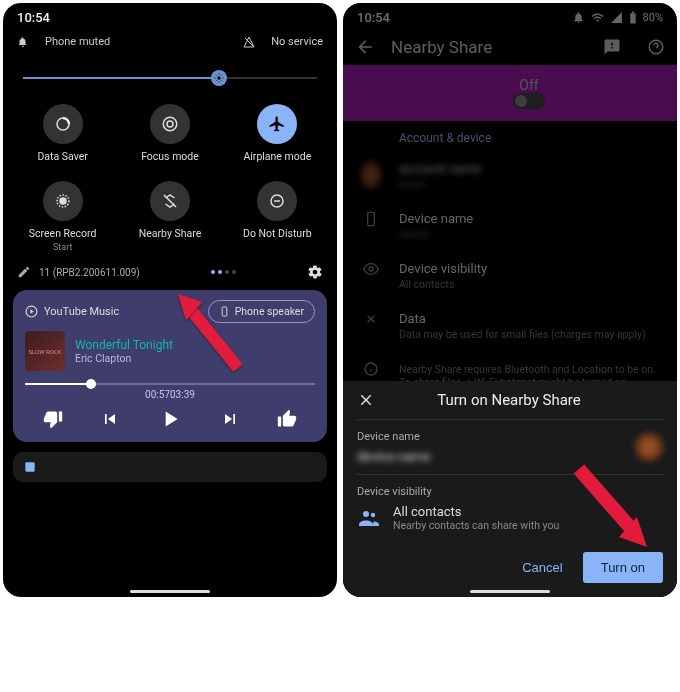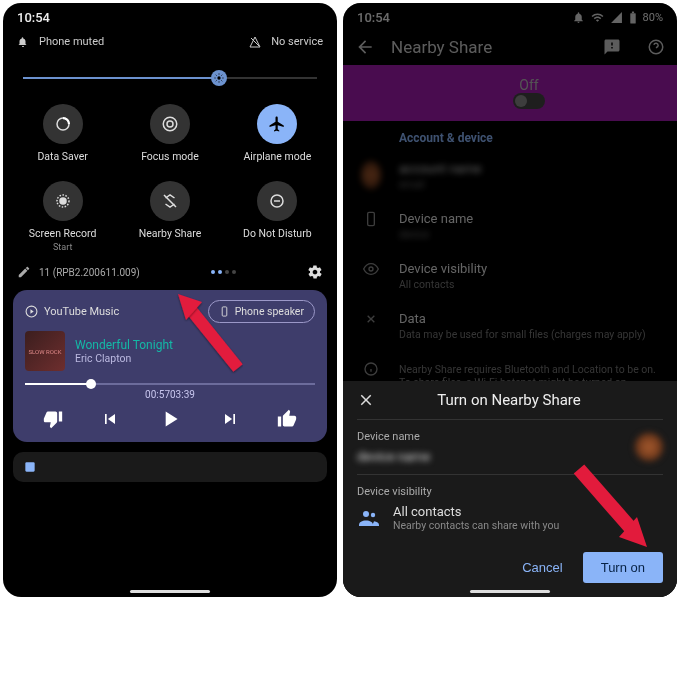--- a/index.html
+++ b/index.html
@@ -32,21 +32,21 @@
   .statusbar .time { font-size: 13px; font-weight: 500; }
   .sb-right { display: flex; align-items: center; gap: 6px; font-size: 11px; }
 
   
   .qs-header {
     display: flex; justify-content: space-between;
     padding: 6px 14px;
     font-size: 11px;
     color: #ccc;
   }
-  .qs-header-item { display: flex; align-items: center; gap: 10px; }
+  .qs-header-item { display: flex; align-items: center; gap: 16px; }
   .brightness {
     position: relative;
     margin: 14px 20px 8px 20px;
     height: 20px;
   }
   .brightness-track {
     position: absolute; left: 0; right: 0; top: 9px;
     height: 2px; background: #333;
   }
   .brightness-fill {
@@ -116,21 +116,21 @@
     display:flex;align-items:center;padding:0 10px;
   }
 
   
   .dim-overlay { position:absolute; inset:0; background: rgba(0,0,0,0.55); pointer-events:none; }
   .appbar { display:flex;align-items:center;gap:16px;padding:8px 12px; color:#ccc; position: relative;}
   .appbar-title { font-size:17px; flex:1;}
   .toggle-row { display:flex;justify-content:space-between;align-items:center;padding:12px 18px 12px 56px; background:#a21caf;flex-direction:column; }
   .switch { width:32px;height:16px;background:#444;border-radius:8px;position:relative;}
   .switch::after{content:"";position:absolute;left:2px;top:2px;width:12px;height:12px;border-radius:50%;background:#888;}
-  .section-h { color:#8ab4f8;font-size:12px;font-weight:700;padding:10px 18px 6px 56px;}
+  .section-h { color:#8ab4f8;font-size:12px;font-weight:400;padding:10px 18px 6px 56px;}
   .srow { display:flex;gap:18px;padding:10px 18px;align-items:flex-start;}
   .srow .icon { width:20px;display:flex;justify-content:center;color:#888;}
   .srow .body { flex:1;}
   .srow .title { color:#ddd;font-size:13px;}
   .srow .sub { color:#777;font-size:10.5px;margin-top:2px;}
   .blur { filter: blur(3px); }
   .avatar { width:28px;height:28px;border-radius:50%;background:radial-gradient(circle,#a85b2e,#4a2310);}
 
   
   .sheet {

